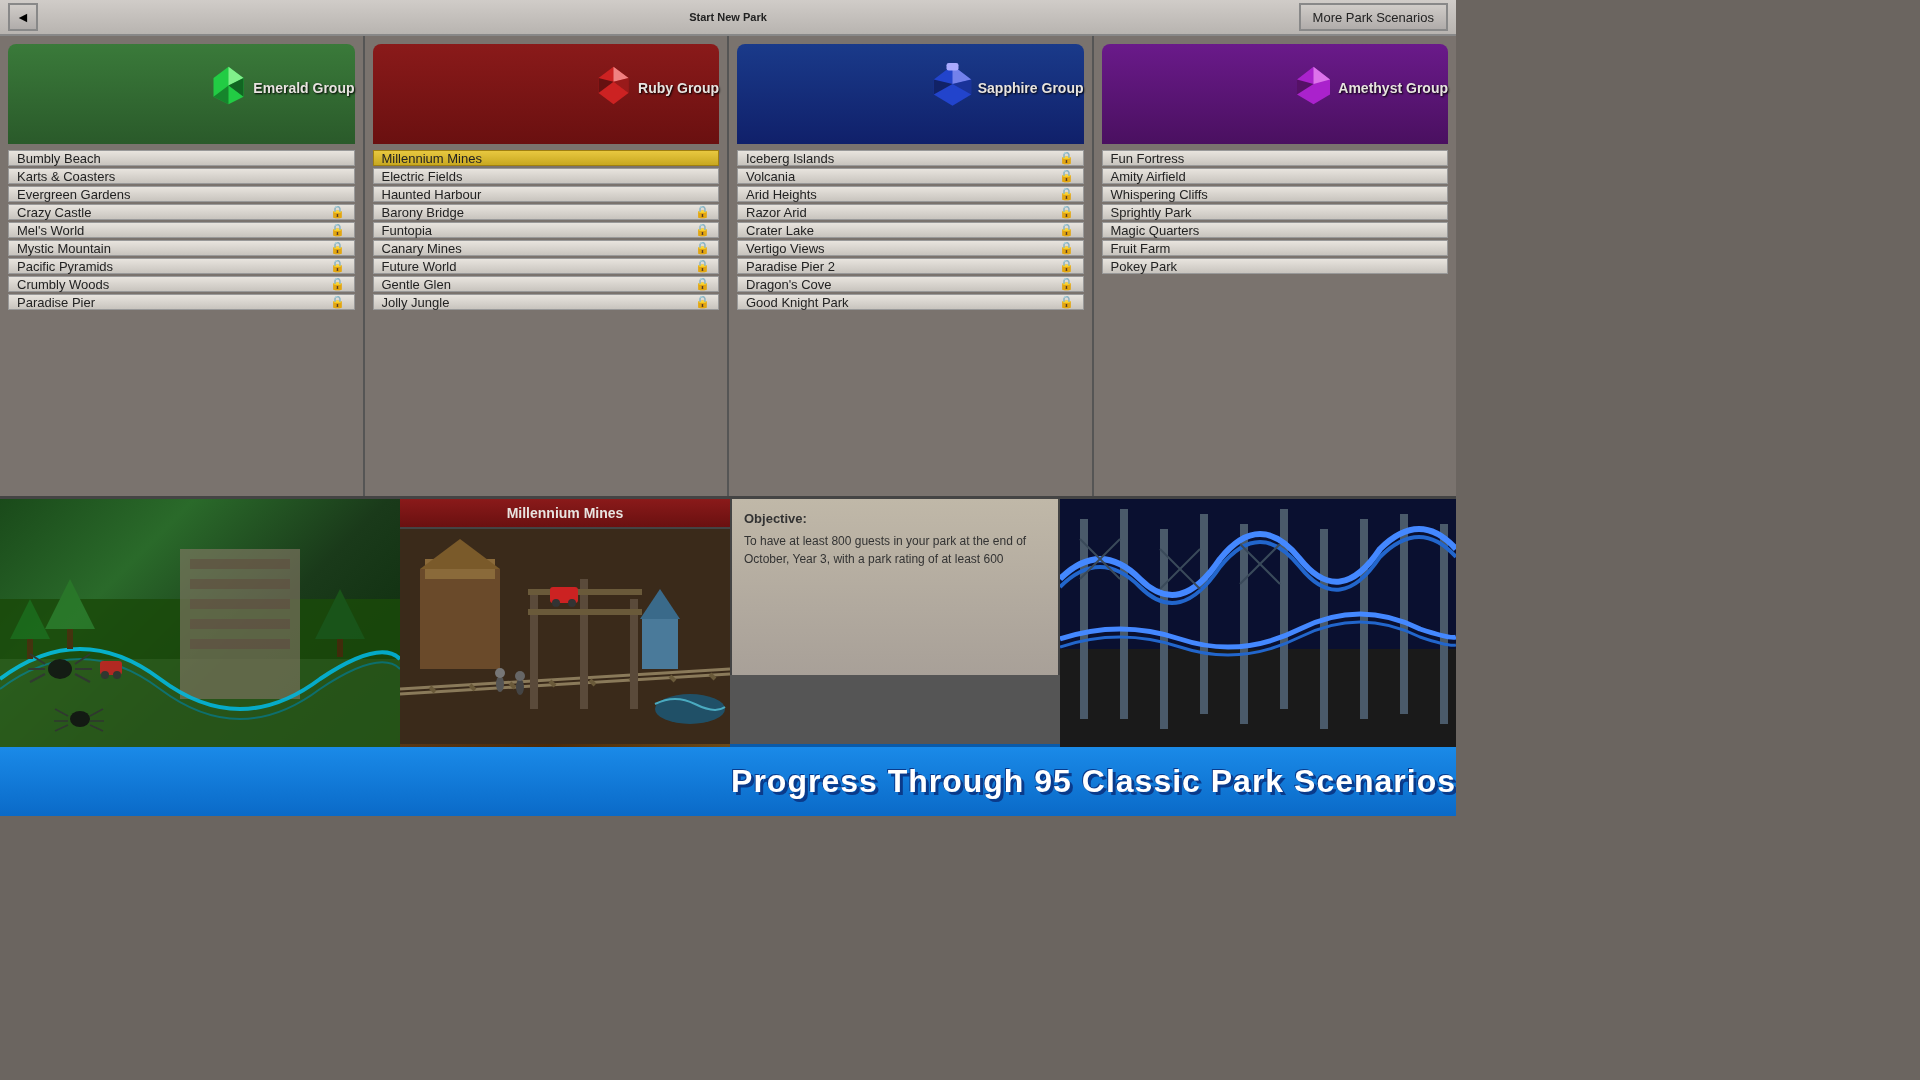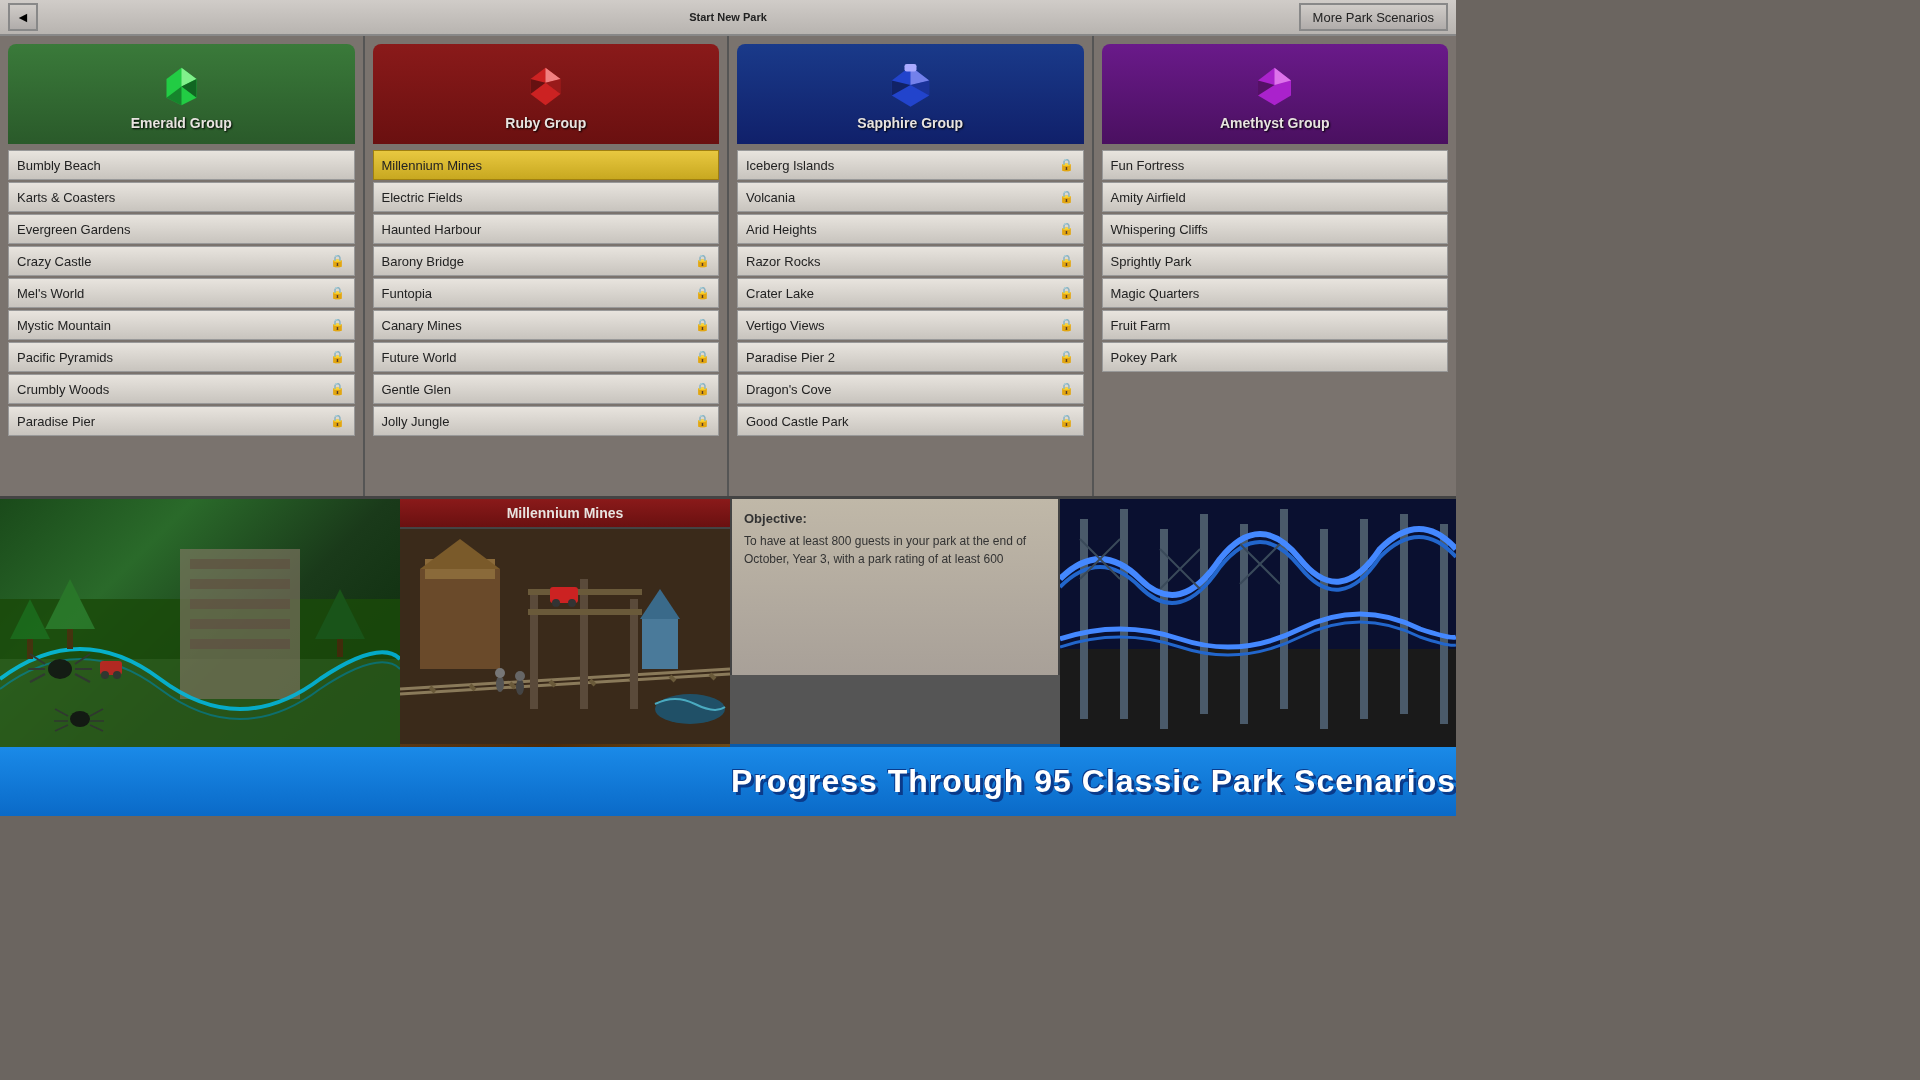--- a/index.html
+++ b/index.html
@@ -70,21 +70,20 @@
       flex-direction: column;
       padding: 8px;
       border-right: 2px solid #555;
     }
     .group-panel:last-child { border-right: none; }
 
     .group-header {
       height: 100px;
       border-radius: 8px 8px 0 0;
       display: flex;
-      flex-direction: column;
       align-items: center;
       justify-content: flex-end;
       padding-bottom: 13px;
       margin-bottom: 6px;
       position: relative;
     }
 
     .group-emerald { background: linear-gradient(to bottom, #3a7a3a, #2a5a2a); }
     .group-ruby { background: linear-gradient(to bottom, #8a1a1a, #6a1010); }
     .group-sapphire { background: linear-gradient(to bottom, #1a3a8a, #10206a); }
@@ -113,21 +112,21 @@
 
     
     .scenario-list {
       display: flex;
       flex-direction: column;
       gap: 2px;
       flex: 1;
     }
 
     .scenario-item {
-      height: 30px;
+      height: 16px;
       background: linear-gradient(to bottom, #e8e4de, #c8c4be);
       border: 1px solid #999;
       display: flex;
       align-items: center;
       justify-content: space-between;
       padding: 0 8px;
       font-size: 13px;
       color: #222;
       cursor: pointer;
     }
@@ -360,41 +359,41 @@
         </div>
         <div class="scenario-item">
           <span>Volcania</span>
           <span class="lock-icon">🔒</span>
         </div>
         <div class="scenario-item">
           <span>Arid Heights</span>
           <span class="lock-icon">🔒</span>
         </div>
         <div class="scenario-item">
-          <span>Razor Rocks</span>
+          <span>Razor Arid</span>
           <span class="lock-icon">🔒</span>
         </div>
         <div class="scenario-item">
           <span>Crater Lake</span>
           <span class="lock-icon">🔒</span>
         </div>
         <div class="scenario-item">
           <span>Vertigo Views</span>
           <span class="lock-icon">🔒</span>
         </div>
         <div class="scenario-item">
           <span>Paradise Pier 2</span>
           <span class="lock-icon">🔒</span>
         </div>
         <div class="scenario-item">
           <span>Dragon's Cove</span>
           <span class="lock-icon">🔒</span>
         </div>
         <div class="scenario-item">
-          <span>Good Castle Park</span>
+          <span>Good Knight Park</span>
           <span class="lock-icon">🔒</span>
         </div>
       </div>
     </div>
     <div class="group-panel">
       <div class="group-header group-amethyst">
       <div class="gem-icon">
         <svg class="gem-svg" viewBox="0 0 60 60">
             <polygon points="30,5 52,22 52,42 30,55 8,42 8,22" fill="#aa22cc"></polygon>
             <polygon points="30,5 52,22 30,28" fill="#ffaaff" opacity="0.6"></polygon>

